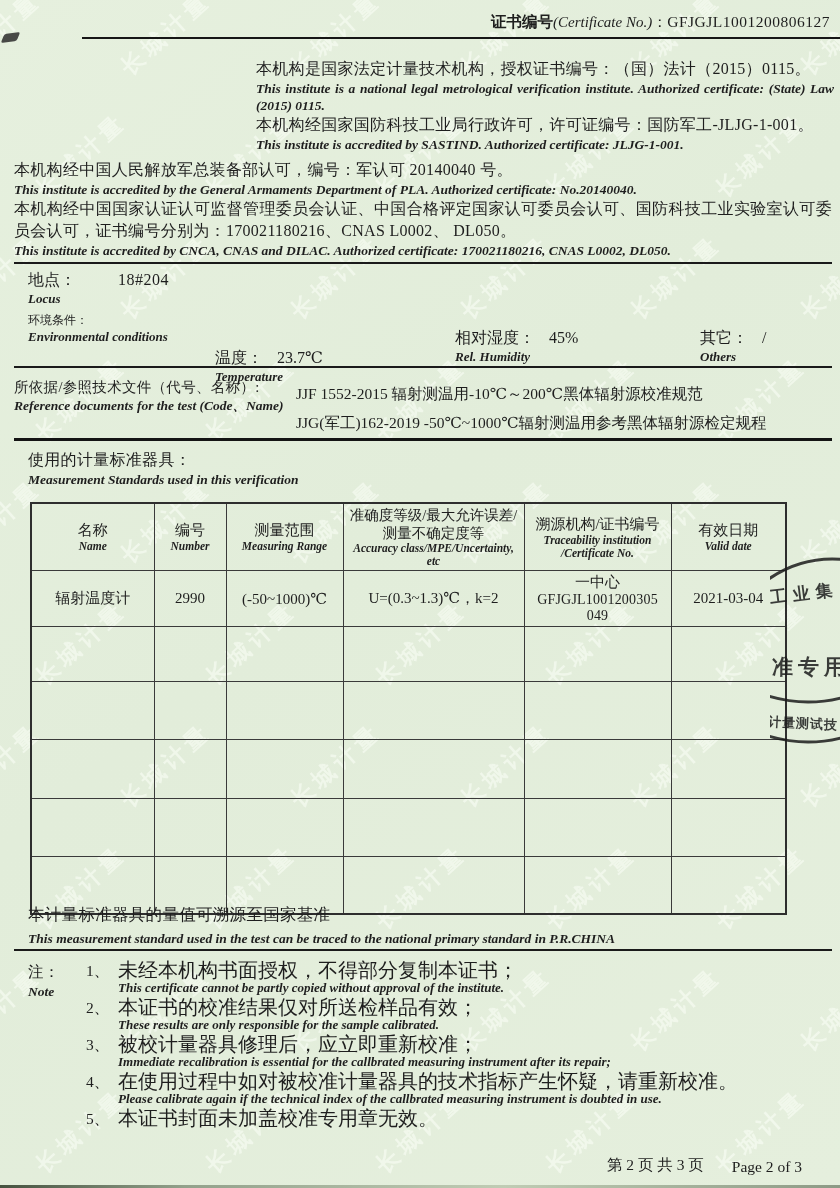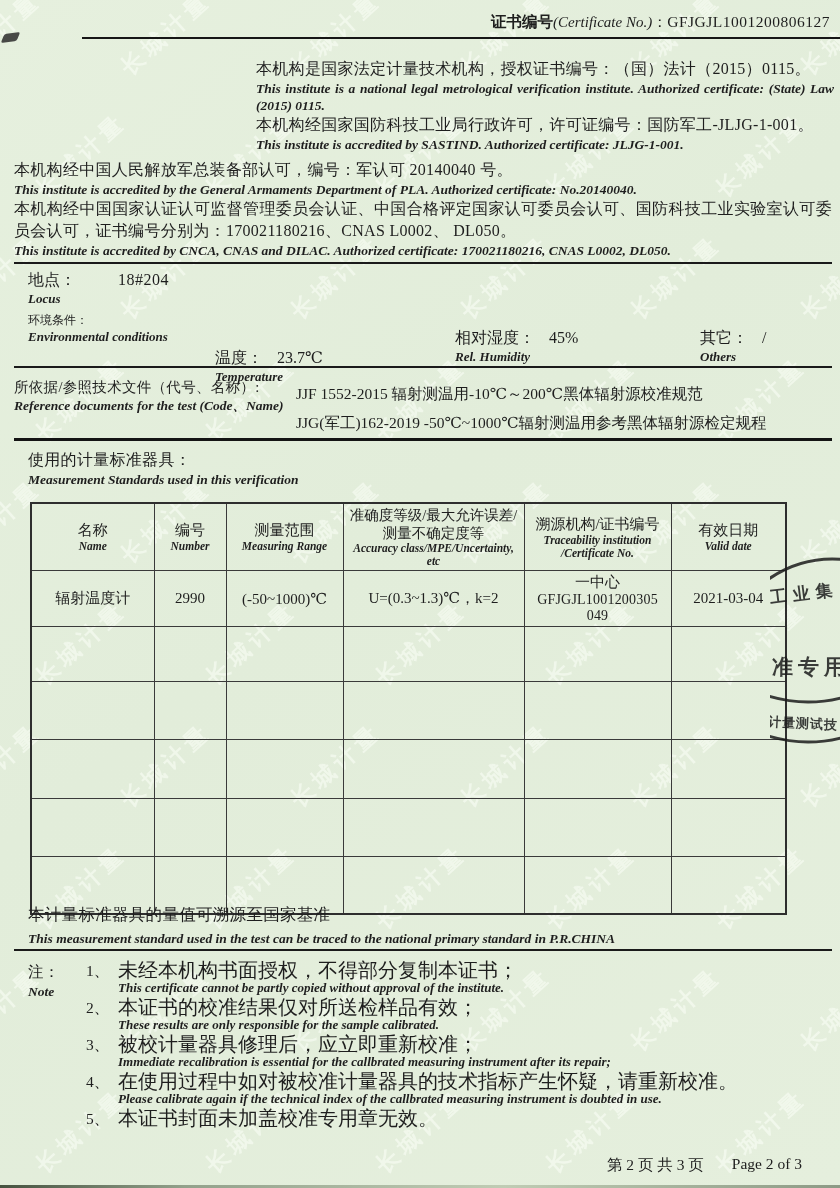--- a/index.html
+++ b/index.html
@@ -67,21 +67,21 @@
   
   .notes{position:absolute;left:28px;top:961px;width:720px;}
   .notes-label{position:absolute;left:0;top:0;}
   .notes-label .cnp{font-size:15.5px;}
   .note-item{position:relative;padding-left:90px;margin-bottom:1px;}
   .note-no{position:absolute;left:58px;top:0;font-size:15.5px;}
   .note-cn{font-size:20px;line-height:18px;}
   .note-en{font-size:13px;line-height:16px;font-style:italic;font-weight:bold;margin:1px 0 2px;}
   
   .footer{position:absolute;top:1155px;left:0;width:802px;display:flex;justify-content:flex-end;
-      gap:28px;font-size:15.5px;}
+      gap:28px;font-size:15.5px;align-items:flex-end;}
   .bottom-edge{position:absolute;bottom:0;left:0;right:0;height:3px;
       background:linear-gradient(90deg,#46523f,#93a18b 22%,#c0ccb4 60%,#8d9a85);}
 </style>
 </head>
 <body>
 
 <div class="page">
 
   <div class="wm-layer">
       <span class="wm" style="left: -60px; top: 18px;">长城计量</span>

